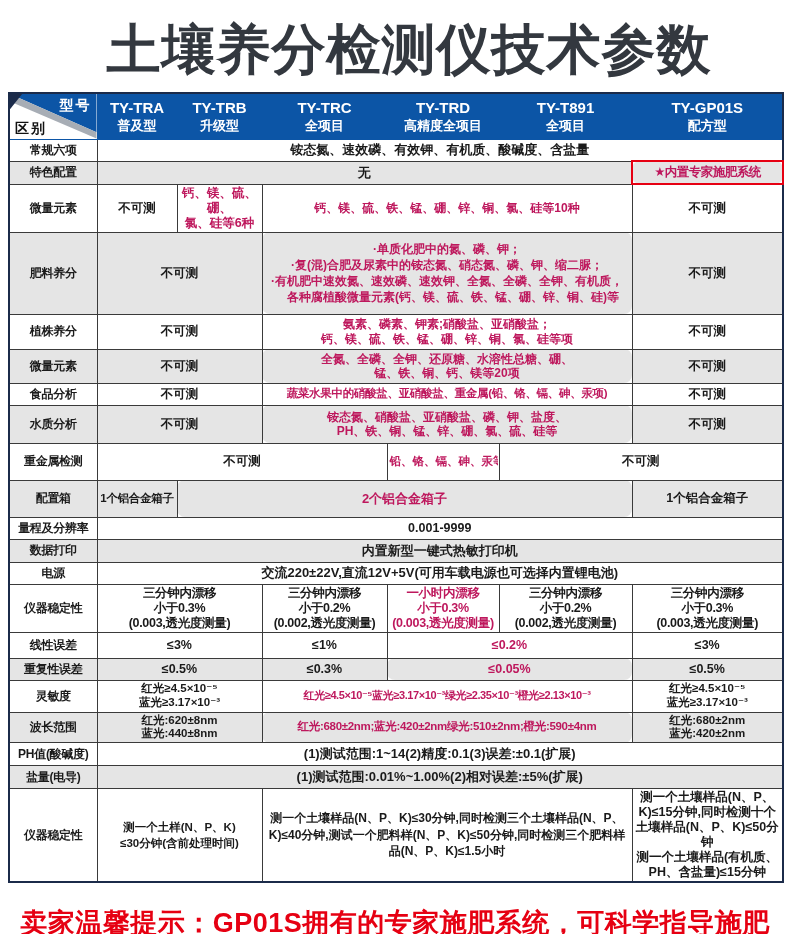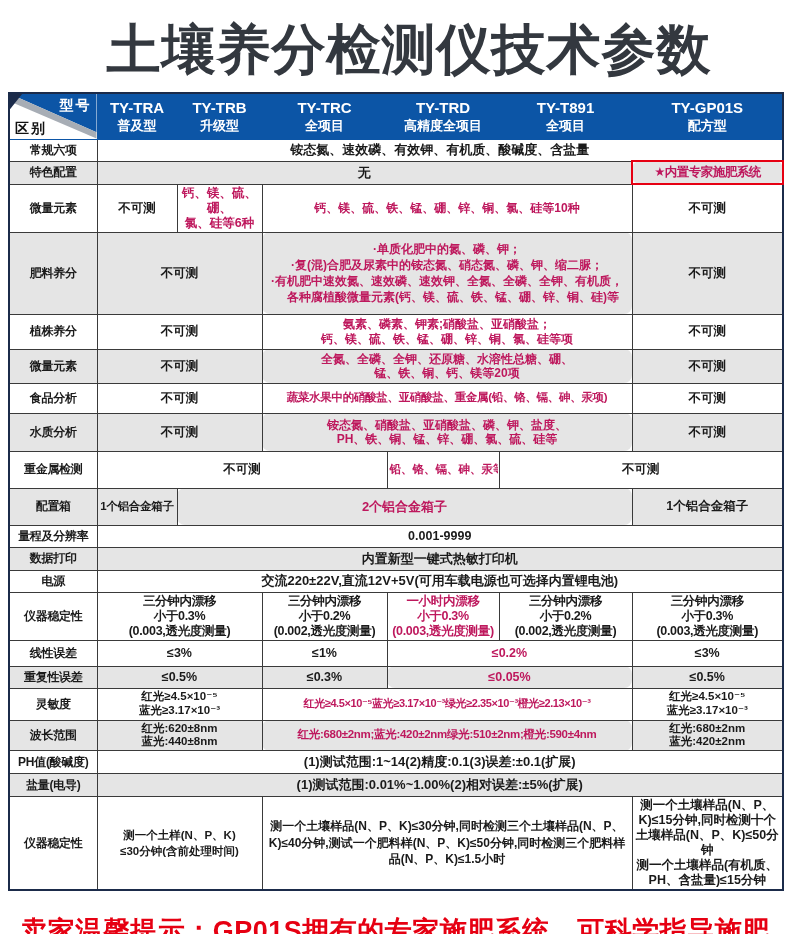--- a/index.html
+++ b/index.html
@@ -135,21 +135,21 @@
 钙、镁、硫、铁、锰、硼、锌、铜、氯、硅等项</td>
         <td>不可测</td>
       </tr>
       <tr class="shade" style="height:34px">
         <td class="lbl">微量元素</td>
         <td colspan="2">不可测</td>
         <td colspan="3" class="red pre" style="font-size:12px">全氮、全磷、全钾、还原糖、水溶性总糖、硼、
 锰、铁、铜、钙、镁等20项</td>
         <td>不可测</td>
       </tr>
-      <tr style="height:30px">
+      <tr style="height:22px">
         <td class="lbl">食品分析</td>
         <td colspan="2">不可测</td>
         <td colspan="3" class="red nowrap" style="font-size:11.5px;letter-spacing:-0.3px">蔬菜水果中的硝酸盐、亚硝酸盐、重金属(铅、铬、镉、砷、汞项)</td>
         <td>不可测</td>
       </tr>
       <tr class="shade" style="height:38px">
         <td class="lbl">水质分析</td>
         <td colspan="2">不可测</td>
         <td colspan="3" class="red pre" style="font-size:12px">铵态氮、硝酸盐、亚硝酸盐、磷、钾、盐度、
 PH、铁、铜、锰、锌、硼、氯、硫、硅等</td>

